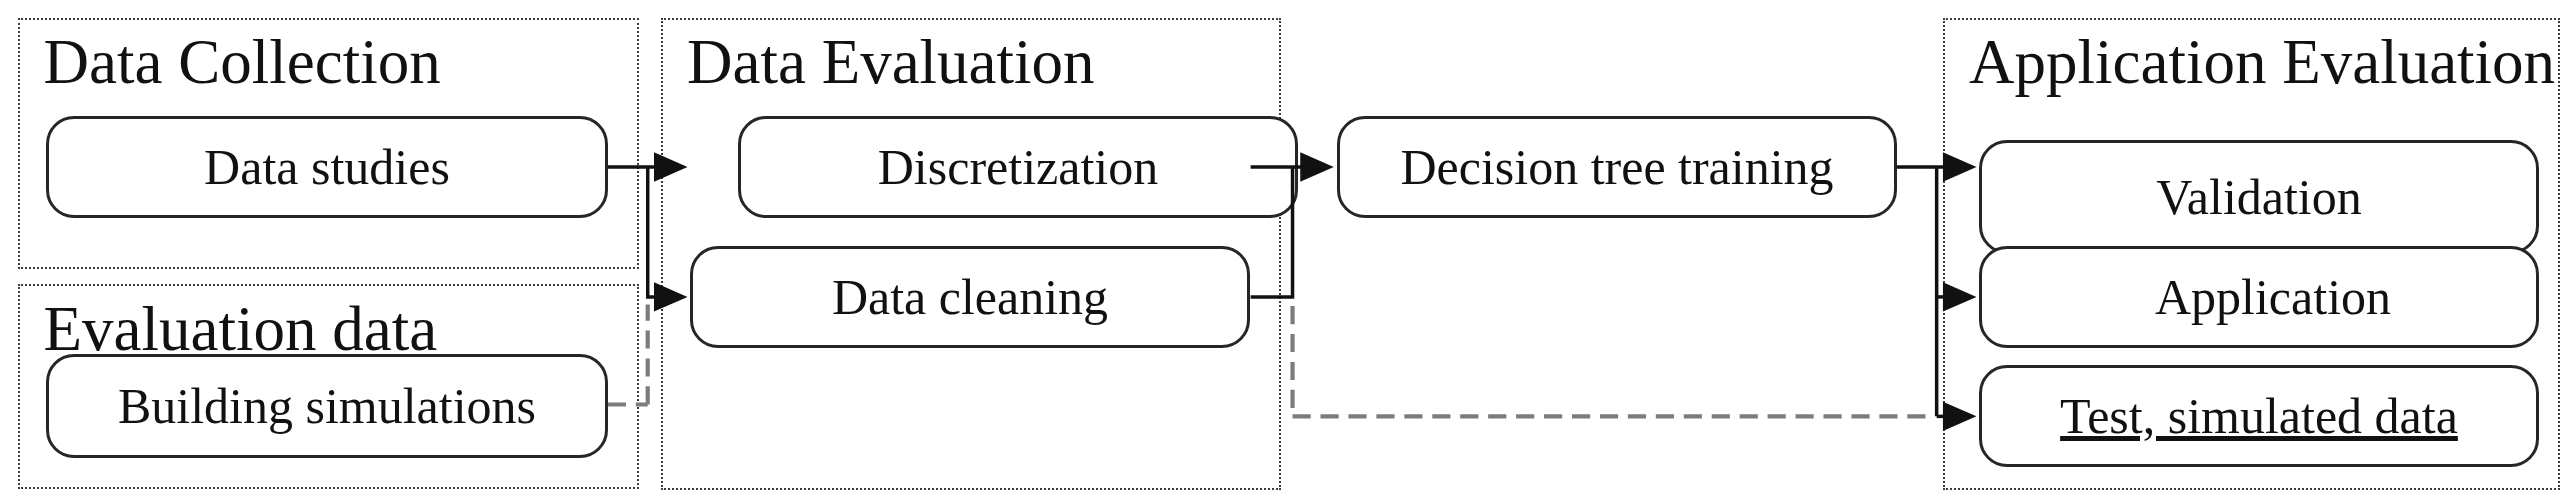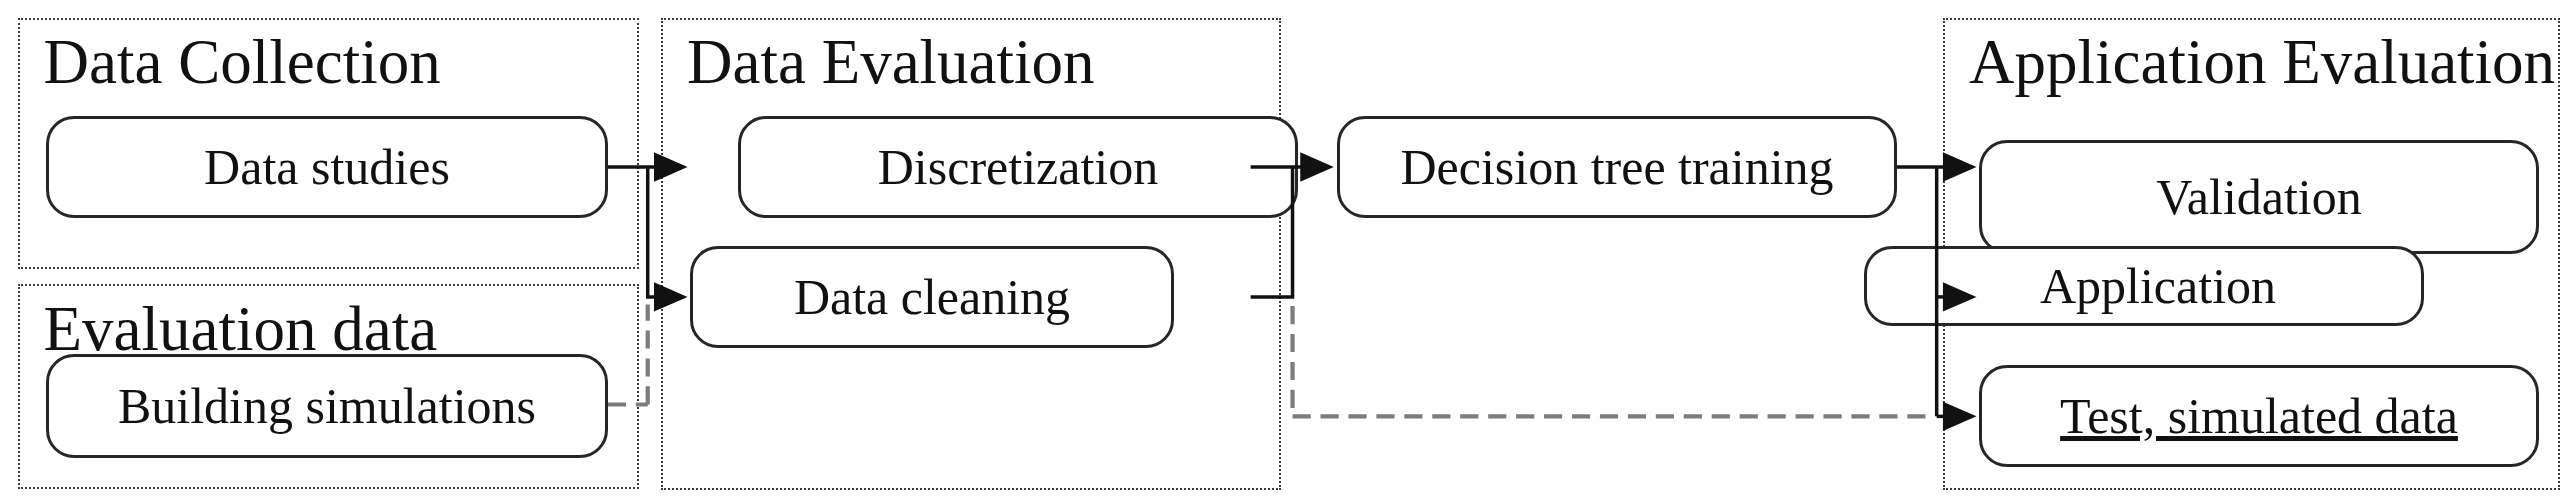--- a/index.html
+++ b/index.html
@@ -57,24 +57,24 @@
   
   #sec-data-collection        { left: 17.5px;   top: 17.5px;  width: 621px; height: 251px; }
   #sec-simulated-data         { left: 17.5px;   top: 284px; width: 621px; height: 205px; }
   #sec-data-processing        { left: 661px;  top: 17.5px;  width: 620px; height: 472px; }
   #sec-model-construction     { left: 1302px; top: 17.5px;  width: 618px; height: 472px; }
   #sec-performance-evaluation { left: 1943px; top: 17.5px;  width: 617px; height: 472px; }
   
   #node-field-studies         { left: 46px;   top: 116px; width: 562px; height: 102px; }
   #node-building-simulations  { left: 46px;   top: 354px; width: 562px; height: 104px; }
   #node-discretization        { left: 690px;  top: 116px; width: 560px; height: 102px; margin-left: 48px; }
-  #node-data-cleaning         { left: 690px;  top: 246px; width: 484px; height: 102px; }
+  #node-data-cleaning         { left: 690px;  top: 246px; width: 560px; height: 102px; }
   #node-decision-tree-training{ left: 1337px; top: 116px; width: 560px; height: 102px; }
   #node-validation            { left: 1979px; top: 116px; width: 560px; height: 114px; margin-top: 24px; }
-  #node-application           { left: 1864px; top: 246px; width: 560px; height: 80px; padding-left: 28px; }
+  #node-application           { left: 1979px; top: 246px; width: 560px; height: 102px; padding-left: 28px; }
   #node-test-simulated-data   { left: 1979px; top: 365px; width: 560px; height: 102px; text-decoration: underline; }
 </style>
 </head>
 <body>
 
 <div class="canvas">
 
   <div class="section" id="sec-data-collection">
     <div class="section-title">Data Collection</div>
   </div>

